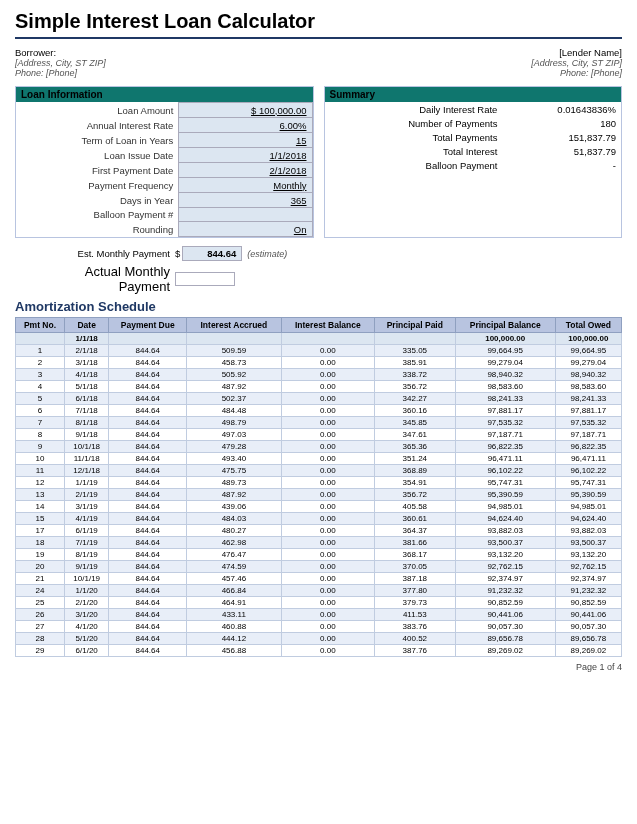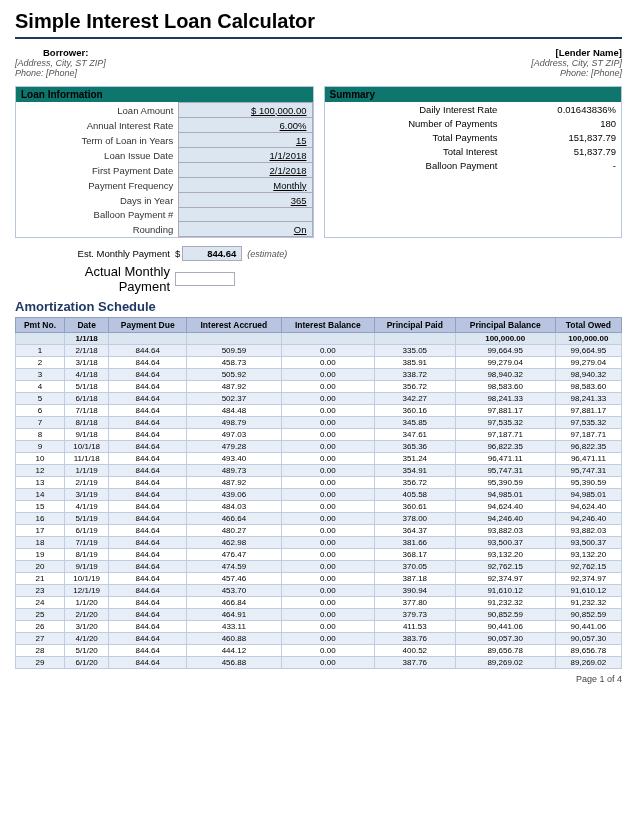--- a/index.html
+++ b/index.html
@@ -27,22 +27,21 @@
       font-size: 9.5px;
     }
     .header-left, .header-right {
       display: flex;
       flex-direction: column;
     }
     .header-right {
       text-align: right;
     }
     .header-label {
-      font-weight: bold;
-      margin-left: 28px;
+      font-weight: normal;
     }
     .header-placeholder {
       color: #555;
       font-style: italic;
       font-size: 9px;
     }
     .info-summary-row {
       display: flex;
       gap: 10px;
       margin-bottom: 8px;
@@ -411,20 +410,30 @@
         <td>10</td>
         <td>11/1/18</td>
         <td>844.64</td>
         <td>493.40</td>
         <td>0.00</td>
         <td>351.24</td>
         <td>96,471.11</td>
         <td>96,471.11</td>
       </tr>
       <tr>
+        <td>11</td>
+        <td>12/1/18</td>
+        <td>844.64</td>
+        <td>475.75</td>
+        <td>0.00</td>
+        <td>368.89</td>
+        <td>96,102.22</td>
+        <td>96,102.22</td>
+      </tr>
+      <tr>
         <td>12</td>
         <td>1/1/19</td>
         <td>844.64</td>
         <td>489.73</td>
         <td>0.00</td>
         <td>354.91</td>
         <td>95,747.31</td>
         <td>95,747.31</td>
       </tr>
       <tr>
@@ -451,30 +460,20 @@
         <td>15</td>
         <td>4/1/19</td>
         <td>844.64</td>
         <td>484.03</td>
         <td>0.00</td>
         <td>360.61</td>
         <td>94,624.40</td>
         <td>94,624.40</td>
       </tr>
       <tr>
-        <td>16</td>
-        <td>5/1/19</td>
-        <td>844.64</td>
-        <td>466.64</td>
-        <td>0.00</td>
-        <td>378.00</td>
-        <td>94,246.40</td>
-        <td>94,246.40</td>
-      </tr>
-      <tr>
         <td>17</td>
         <td>6/1/19</td>
         <td>844.64</td>
         <td>480.27</td>
         <td>0.00</td>
         <td>364.37</td>
         <td>93,882.03</td>
         <td>93,882.03</td>
       </tr>
       <tr>
@@ -511,30 +510,20 @@
         <td>21</td>
         <td>10/1/19</td>
         <td>844.64</td>
         <td>457.46</td>
         <td>0.00</td>
         <td>387.18</td>
         <td>92,374.97</td>
         <td>92,374.97</td>
       </tr>
       <tr>
-        <td>23</td>
-        <td>12/1/19</td>
-        <td>844.64</td>
-        <td>453.70</td>
-        <td>0.00</td>
-        <td>390.94</td>
-        <td>91,610.12</td>
-        <td>91,610.12</td>
-      </tr>
-      <tr>
         <td>24</td>
         <td>1/1/20</td>
         <td>844.64</td>
         <td>466.84</td>
         <td>0.00</td>
         <td>377.80</td>
         <td>91,232.32</td>
         <td>91,232.32</td>
       </tr>
       <tr>

